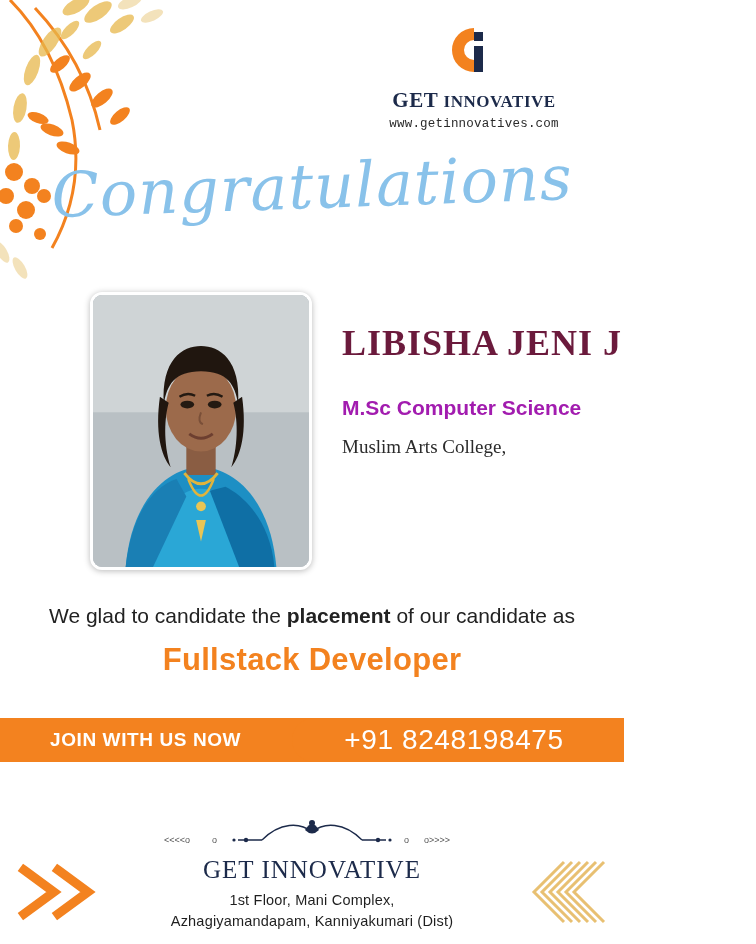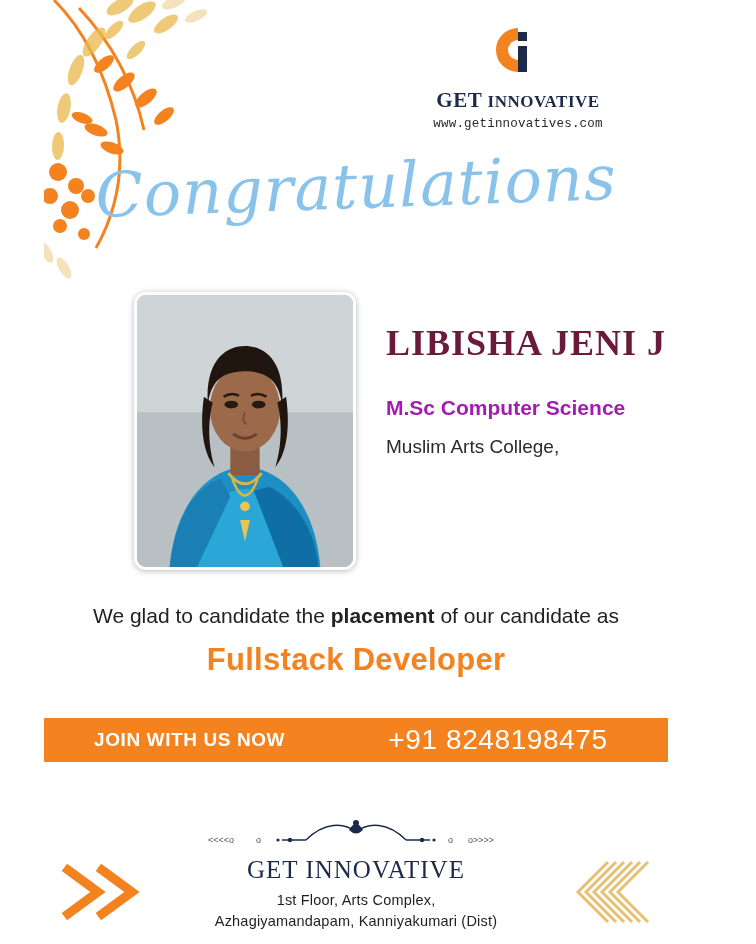--- a/index.html
+++ b/index.html
@@ -7,21 +7,20 @@
     width: 756px; height: 944px;
     font-family: "Liberation Sans", sans-serif;
     background: #ffffff;
     overflow: hidden;
   }
   .poster {
     position: relative;
     width: 624px; height: 944px;
     background: #ffffff;
     overflow: hidden;
-    margin-left: 44px;
   }
 
   
   .corner-deco {
     position: absolute;
     top: -10px; left: -20px;
     width: 260px; height: 300px;
     pointer-events: none;
   }
 
@@ -95,20 +94,21 @@
     margin-top: 32px;
     font-size: 21px;
     font-weight: 700;
     color: #a21caf;
   }
   .cand-college {
     margin-top: 14px;
     font-size: 19px;
     line-height: 1.35;
     color: #2b2b2b;
+    font-family: Liberation Serif, serif;
   }
 
   
   .announce {
     position: absolute;
     top: 604px; left: 0; right: 0;
     text-align: center;
     font-size: 21px;
     color: #222;
   }
@@ -324,21 +324,21 @@
         <text x="70" y="31">o</text>
         <text x="262" y="31">o</text>
         <text x="282" y="31">o&gt;&gt;&gt;&gt;</text>
       </g>
     </svg>
   </div>
 
   <div class="footer">
     <div class="footer-name">GET INNOVATIVE</div>
     <div class="footer-addr">
-      <div>1st Floor, Arts Complex,</div>
+      <div>1st Floor, Mani Complex,</div>
       <div>Azhagiyamandapam, Kanniyakumari (Dist)</div>
     </div>
   </div>
 
   <div class="chev-left">
     <svg viewBox="0 0 90 80" width="90" height="80">
       <g fill="none" stroke="#f3821f" stroke-width="9" stroke-linecap="square">
         <path d="M10 18 L40 40 L10 62"></path>
         <path d="M44 18 L74 40 L44 62"></path>
       </g>

